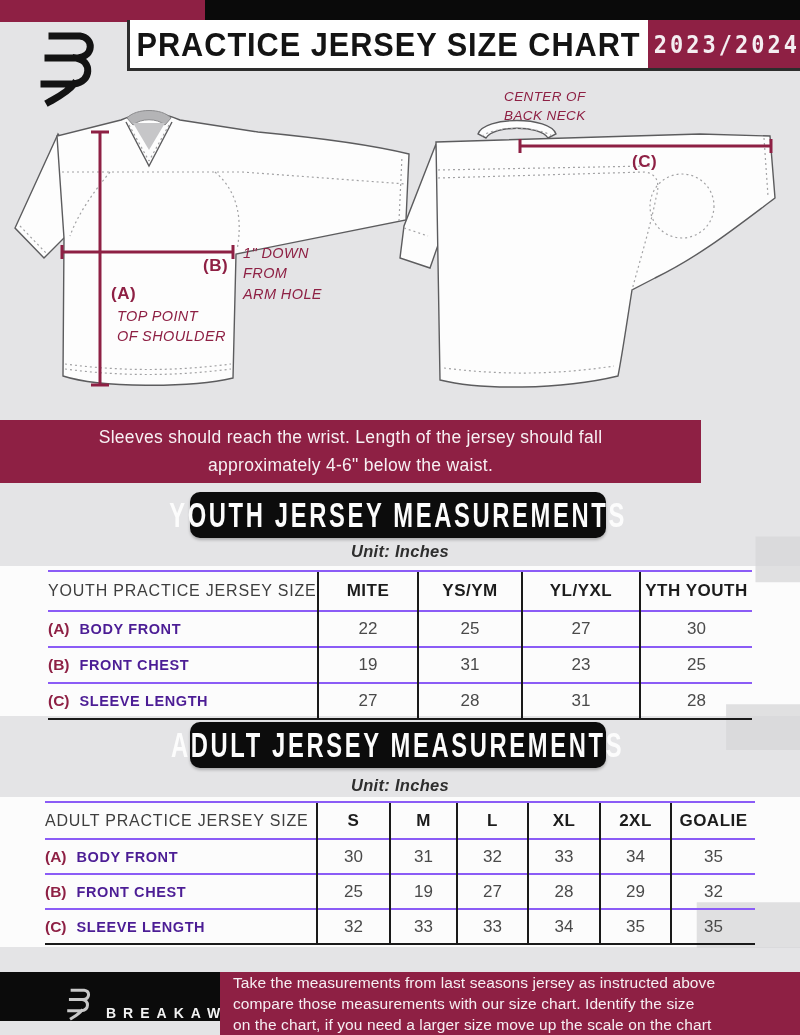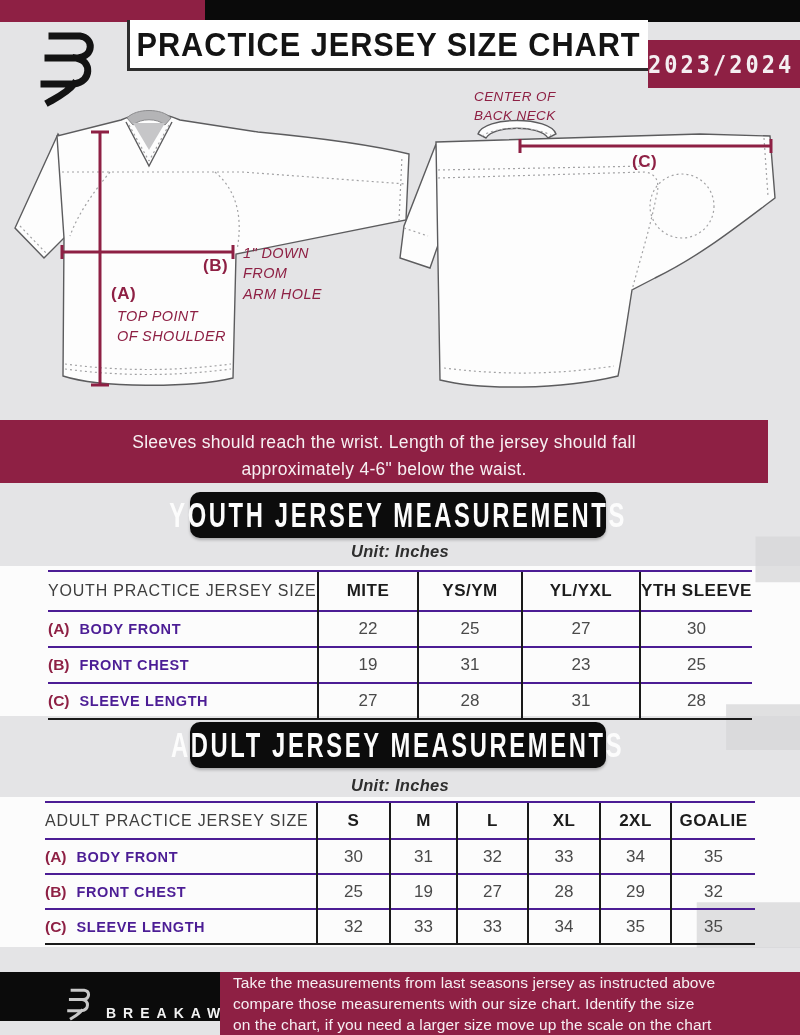--- a/index.html
+++ b/index.html
@@ -17,40 +17,40 @@
     left:127px;top:20px;width:518px;height:48px;background:#ffffff;
     border-left:3px solid #2d2d2d;display:flex;align-items:center;justify-content:center;
   }
   .title-underline{left:127px;top:68px;width:673px;height:3px;background:#2d2d2d;}
   .title-text{
     font-size:32px;font-weight:bold;letter-spacing:1px;color:#141414;
     transform:scale(0.96,1.05);white-space:nowrap;
   }
   .season-box{
     left:648px;top:20px;width:152px;height:48px;background:#8e2044;
-    display:flex;align-items:center;justify-content:flex-start;margin-top:20px;
+    display:flex;align-items:center;justify-content:flex-end;
   }
   .season-text{
     font-family:"DejaVu Sans Mono",monospace;font-weight:bold;font-size:22px;
     color:#f4eef1;letter-spacing:3px;transform:scaleY(1.15);white-space:nowrap;
   }
   .logo-main{left:30px;top:24px;width:76px;height:84px;color:#131313;}
 
   
   .diagram{left:0;top:78px;width:800px;height:342px;}
   .diagram svg{position:absolute;left:0;top:0;}
   .dlabel{position:absolute;color:#8e2044;}
   .dlabel.key{font-weight:bold;font-size:17px;letter-spacing:.5px;}
   .dlabel.note{font-style:italic;font-size:14.5px;line-height:1.4;letter-spacing:.4px;white-space:pre-line;}
   .dlabel.small-note{font-style:italic;font-size:13.5px;line-height:1.4;letter-spacing:.4px;white-space:pre-line;}
 
   
   .instr-banner{
-    left:0;top:420px;width:768px;height:63px;background:#8e2044;
-    display:flex;align-items:flex-end;justify-content:center;
+    left:0;top:420px;width:701px;height:63px;background:#8e2044;
+    display:flex;align-items:center;justify-content:center;
   }
   .instr-text{
     color:#f7f0f3;font-size:17.5px;line-height:1.55;text-align:center;
     white-space:pre-line;letter-spacing:.3px;
   }
 
   
   .section-banner{
     left:190px;width:416px;height:46px;background:#0c0c0c;border-radius:10px;
     display:flex;align-items:center;justify-content:center;
@@ -64,21 +64,21 @@
     left:0;width:800px;text-align:center;font-style:italic;font-weight:bold;
     font-size:16.5px;color:#2e2e2e;letter-spacing:.3px;
   }
 
   
   .band-white{left:0;width:800px;height:150px;background:#fcfcfc;z-index:1;}
   .watermark{left:660px;top:468px;width:470px;height:640px;color:#d7d7d9;opacity:.75;z-index:2;}
   .tbl-wrap{position:absolute;z-index:3;}
   table.size-table{border-collapse:collapse;table-layout:fixed;}
   table.size-table th,table.size-table td{
-    padding:0;margin:0;border-top:2px solid #4c1d95;vertical-align:middle;
+    padding:0;margin:0;border-top:2px solid #8b5cf6;vertical-align:middle;
   }
   table.size-table tr:last-child th,table.size-table tr:last-child td{border-bottom:2px solid #1a1a1a;}
   table.size-table .vline{border-left:2px solid #1a1a1a;}
   th.rowhead{
     text-align:left;padding-left:20px;font-weight:normal;font-size:16px;color:#3e3e3e;
     letter-spacing:.8px;white-space:nowrap;
   }
   th.colhead{text-align:center;font-weight:bold;font-size:17px;color:#1c1c1c;letter-spacing:.5px;}
   td.val{text-align:center;font-size:17px;color:#4a4a4a;}
   td.rowlabel{padding-left:38px;white-space:nowrap;}
@@ -163,21 +163,21 @@
 
       <g stroke="#8e2044" stroke-width="3" fill="none">
         <path d="M100 54 V307"></path>
         <path d="M91 54 H109 M91 307 H109"></path>
         <path d="M62 174 H233"></path>
         <path d="M62 167 V181 M233 167 V181"></path>
         <path d="M520 68 H771"></path>
         <path d="M520 61 V75 M771 61 V75"></path>
       </g>
     </svg>
-    <div class="dlabel small-note" style="left:474px;top:10px;">CENTER OF
+    <div class="dlabel small-note" style="left:504px;top:10px;">CENTER OF
 BACK NECK</div>
     <div class="dlabel key" style="left:632px;top:74px;">(C)</div>
     <div class="dlabel key" style="left:203px;top:178px;">(B)</div>
     <div class="dlabel note" style="left:243px;top:165px;">1" DOWN
 FROM
 ARM HOLE</div>
     <div class="dlabel key" style="left:111px;top:206px;">(A)</div>
     <div class="dlabel note" style="left:117px;top:228px;">TOP POINT
 OF SHOULDER</div>
   </div>
@@ -204,21 +204,21 @@
           <col style="width:104px">
           <col style="width:118px">
           <col style="width:112px">
         </colgroup>
       <tbody>
           <tr class="yhead">
         <th class="rowhead">YOUTH PRACTICE JERSEY SIZE</th>
         <th class="colhead vline">MITE</th>
         <th class="colhead vline">YS/YM</th>
         <th class="colhead vline">YL/YXL</th>
-        <th class="colhead vline">YTH SLEEVE</th>
+        <th class="colhead vline">YTH YOUTH</th>
       </tr>
       <tr class="yrow">
         <td class="rowlabel"><span class="mkey">(A)</span><span class="mlabel">BODY FRONT</span></td>
         <td class="val vline">22</td>
         <td class="val vline">25</td>
         <td class="val vline">27</td>
         <td class="val vline">30</td>
       </tr>
       <tr class="yrow">
         <td class="rowlabel"><span class="mkey">(B)</span><span class="mlabel">FRONT CHEST</span></td>

